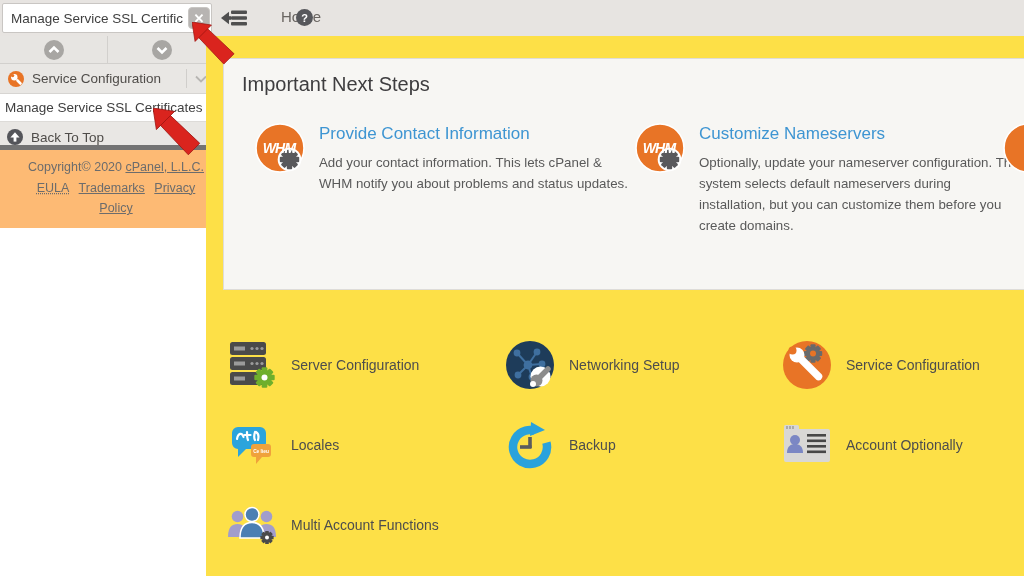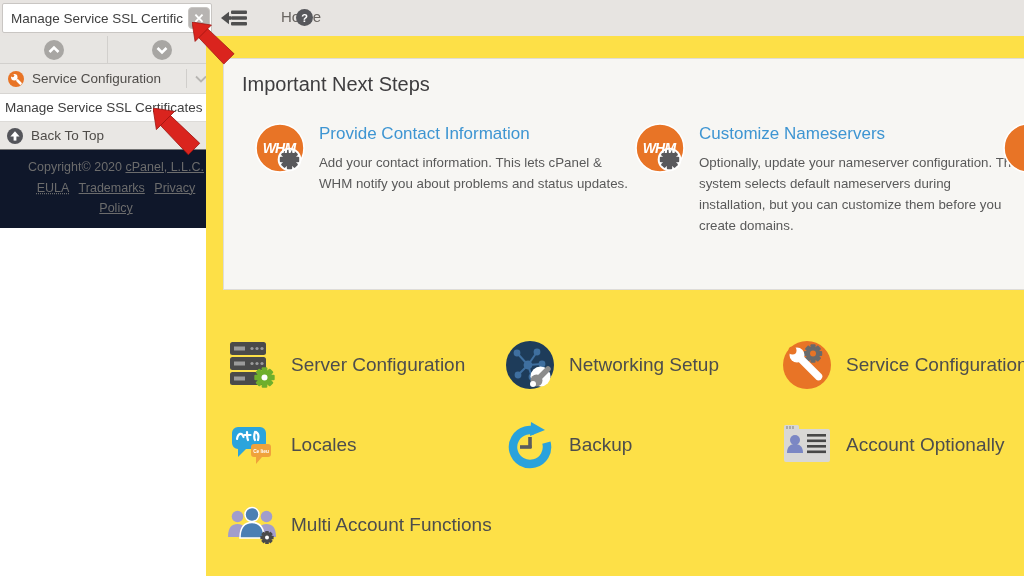--- a/index.html
+++ b/index.html
@@ -30,44 +30,44 @@
   .nav-arrows .half:first-child { border-right:1px solid #d2d0cd; }
   .side-header { position:relative; height:30px; background:#e9e7e4; border-bottom:1px solid #d7d5d2;
     display:flex; align-items:center; cursor:pointer; }
   .side-header .mini-icon { margin-left:8px; }
   .side-header .lbl { margin-left:8px; font-size:13.5px; color:#4f4c49; }
   .side-header .divider { position:absolute; right:28px; top:5px; bottom:5px; width:1px; background:#d0cecb; }
   .side-header .chev { position:absolute; right:8px; top:11px; }
   .side-result { height:28px; background:#fff; border-bottom:1px solid #dddbd8; display:flex;
     align-items:center; cursor:pointer; }
   .side-result .lbl { margin-left:5px; font-size:13.5px; color:#3f3f3f; }
-  .back-top { height:28px; background:#e9e7e4; border-bottom:1px solid #737373; display:flex;
-    align-items:center; cursor:pointer; }
+  .back-top { height:28px; background:#e9e7e4; border-bottom:5px solid #737373; display:flex;
+    align-items:flex-end; cursor:pointer; }
   .back-top .lbl { margin-left:8px; font-size:13.5px; color:#4f4c49; }
   .back-top svg { margin-left:7px; }
-  .side-footer { background:#0f172a; text-align:center; font-size:12.5px; color:#6c6c6c;
+  .side-footer { background:#fdba74; text-align:center; font-size:12.5px; color:#6c6c6c;
     padding:7px 2px 9px 19px; line-height:1.65; }
   .side-footer a { color:#6c6c6c; text-decoration:underline; }
   .side-footer a.dotted { text-decoration-style:dotted; }
   .side-footer .sep { display:inline-block; width:6px; }
 
   
   .main { position:absolute; left:206px; top:36px; width:889px; height:540px; background:#fde047; }
   .panel { position:absolute; left:17px; top:22px; right:-2px; height:232px; background:#f7f6f3;
     border:1px solid #dedcd8; }
   .panel-title { position:absolute; left:18px; top:14px; font-size:20px; color:#3e3d3f; font-weight:normal; }
   .ns-item { position:absolute; top:64px; display:flex; }
   .ns-item .txt { margin-left:13px; width:318px; }
   .ns-item h3 { font-size:17px; color:#3e95d2; font-weight:normal; margin:1px 0 8px 0; cursor:pointer; }
   .ns-item p { font-size:13.3px; color:#595959; line-height:1.58; }
 
   .grid { position:absolute; left:21px; top:289px; display:grid;
     grid-template-columns:278px 277px 278px; grid-auto-rows:80px; }
   .cell { display:flex; align-items:center; cursor:pointer; }
-  .cell .lbl { margin-left:14px; font-size:19px; color:#4d4d4d; }
+  .cell .lbl { margin-left:14px; font-size:14px; color:#4d4d4d; }
 
   .red-arrow { position:absolute; z-index:60; pointer-events:none; }
   .ra1 { left:192px; top:22px; width:45px; height:45px; }
   .ra2 { left:153px; top:108px; width:50px; height:50px; }
 </style>
 </head>
 <body>
 
 <svg width="0" height="0" style="position:absolute">
   <defs>

